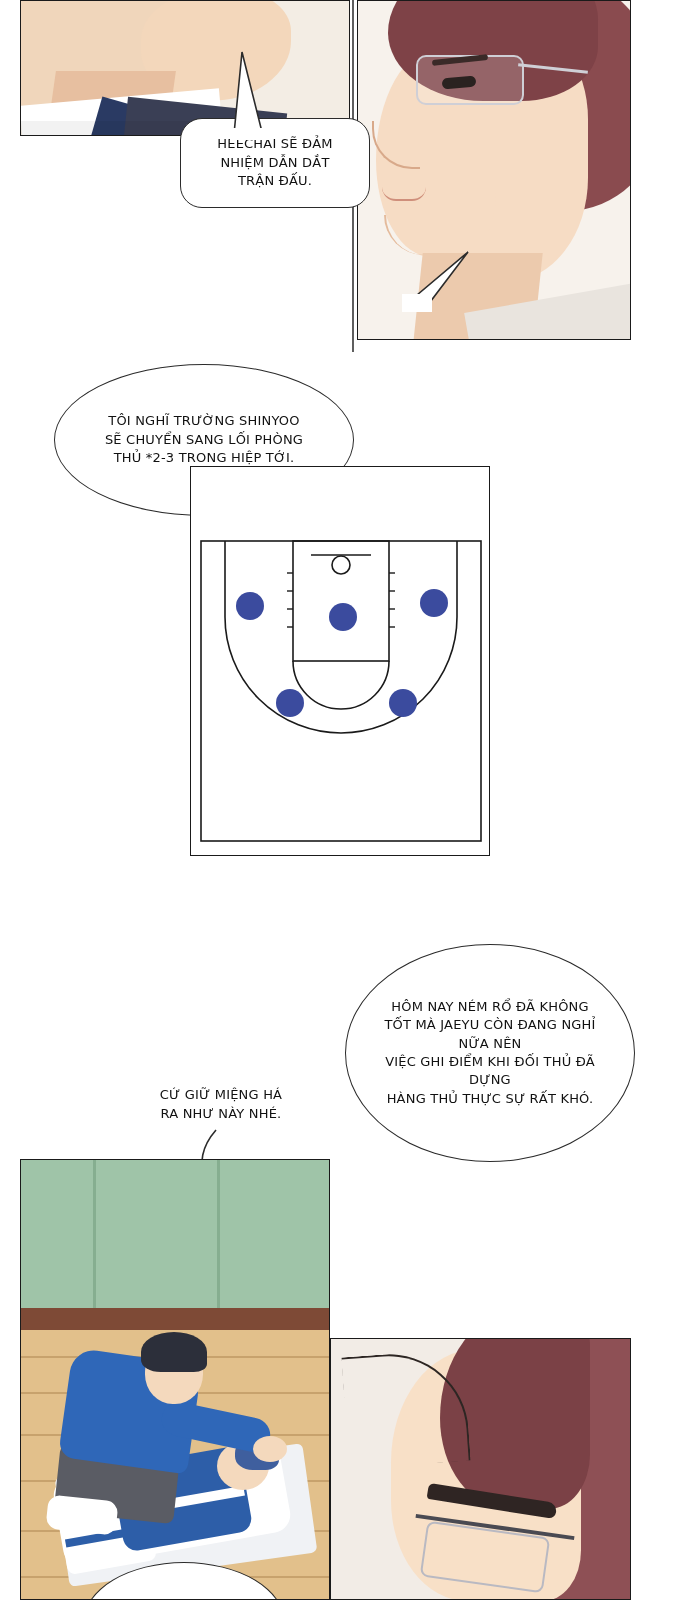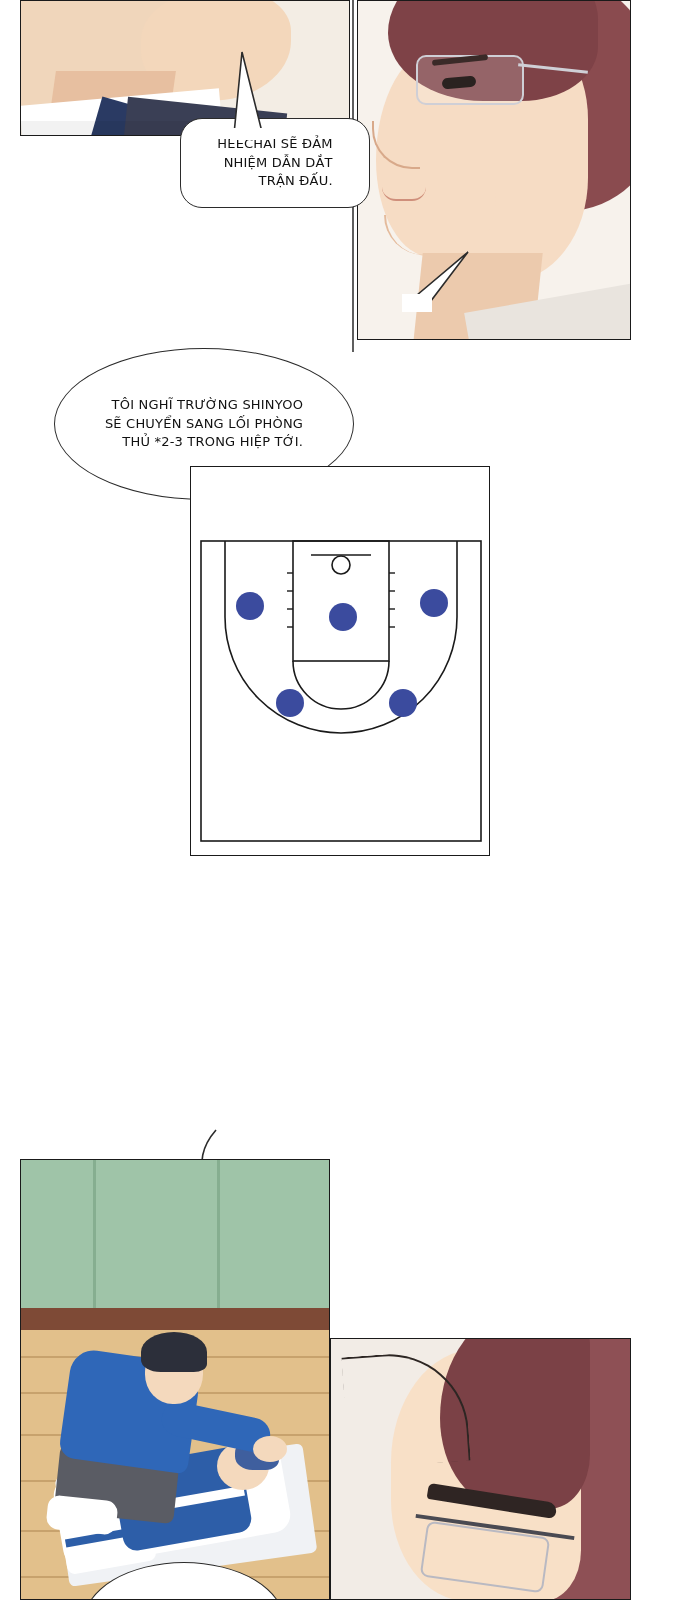--- a/index.html
+++ b/index.html
@@ -32,21 +32,21 @@
     box-sizing: border-box;
   }
 
   
   .bubble {
     position: absolute;
     box-sizing: border-box;
     display: flex;
     align-items: center;
     justify-content: center;
-    text-align: right;
+    text-align: center;
     color: #111111;
     background: #ffffff;
     border: 1.6px solid #2b2b2b;
   }
   .bubble .txt {
     white-space: pre-line;
     line-height: 1.42;
     letter-spacing: 0.2px;
   }
   .bubble.rounded {
@@ -442,21 +442,21 @@
   <svg style="position:absolute;left:200px;top:50px;width:80px;height:90px;">
     <polygon points="34,84 42,2 62,82" fill="#ffffff" stroke="#2b2b2b" stroke-width="1.6"></polygon>
     <rect x="30" y="78" width="40" height="12" fill="#ffffff"></rect>
   </svg>
 
   <svg style="position:absolute;left:400px;top:248px;width:80px;height:70px;">
     <polygon points="4,58 68,4 24,62" fill="#ffffff" stroke="#2b2b2b" stroke-width="1.6"></polygon>
     <rect x="2" y="46" width="30" height="18" fill="#ffffff"></rect>
   </svg>
 
-  <div class="bubble oval" style="left:54px; top:348px; width:300px; height:152px;">
+  <div class="bubble oval" style="left:54px; top:364px; width:300px; height:152px;">
     <div class="txt" style="font-size:13px;">TÔI NGHĨ TRƯỜNG SHINYOO
 SẼ CHUYỂN SANG LỐI PHÒNG
 THỦ *2-3 TRONG HIỆP TỚI.</div>
   </div>
 
   <div class="panel bordered" id="panel-diagram">
     <svg width="300" height="390" viewBox="0 0 300 390">
 
       <rect x="10" y="74" width="280" height="300" fill="none" stroke="#1a1a1a" stroke-width="1.6"></rect>
 
@@ -481,21 +481,29 @@
       <path d="M34,74 L34,150 A116,116 0 0 0 266,150 L266,74" fill="none" stroke="#1a1a1a" stroke-width="1.6"></path>
 
       <circle cx="59" cy="139" r="14" fill="#3b4b9e"></circle>
       <circle cx="152" cy="150" r="14" fill="#3b4b9e"></circle>
       <circle cx="243" cy="136" r="14" fill="#3b4b9e"></circle>
       <circle cx="99" cy="236" r="14" fill="#3b4b9e"></circle>
       <circle cx="212" cy="236" r="14" fill="#3b4b9e"></circle>
     </svg>
   </div>
 
-
+  <div class="bubble oval" style="left:345px; top:944px; width:290px; height:218px;">
+    <div class="txt" style="font-size:13px; padding:0 22px;">HÔM NAY NÉM RỔ ĐÃ KHÔNG
+TỐT MÀ JAEYU CÒN ĐANG NGHỈ NỮA NÊN
+VIỆC GHI ĐIỂM KHI ĐỐI THỦ ĐÃ DỰNG
+HÀNG THỦ THỰC SỰ RẤT KHÓ.</div>
+  </div>
+
+  <div class="freetext" style="left:126px; top:1086px; width:190px; font-size:13px;">CỨ GIỮ MIỆNG HÁ
+RA NHƯ NÀY NHÉ.</div>
   <svg style="position:absolute;left:186px;top:1128px;width:60px;height:60px;">
     <path d="M30,2 C16,18 12,36 20,52" fill="none" stroke="#2b2b2b" stroke-width="1.6"></path>
   </svg>
 
   <div class="panel bordered" id="panel-photo">
     <div class="ph-wall"></div>
     <div class="ph-wall-line1"></div>
     <div class="ph-wall-line2"></div>
     <div class="ph-baseboard"></div>
     <div class="ph-floor">

